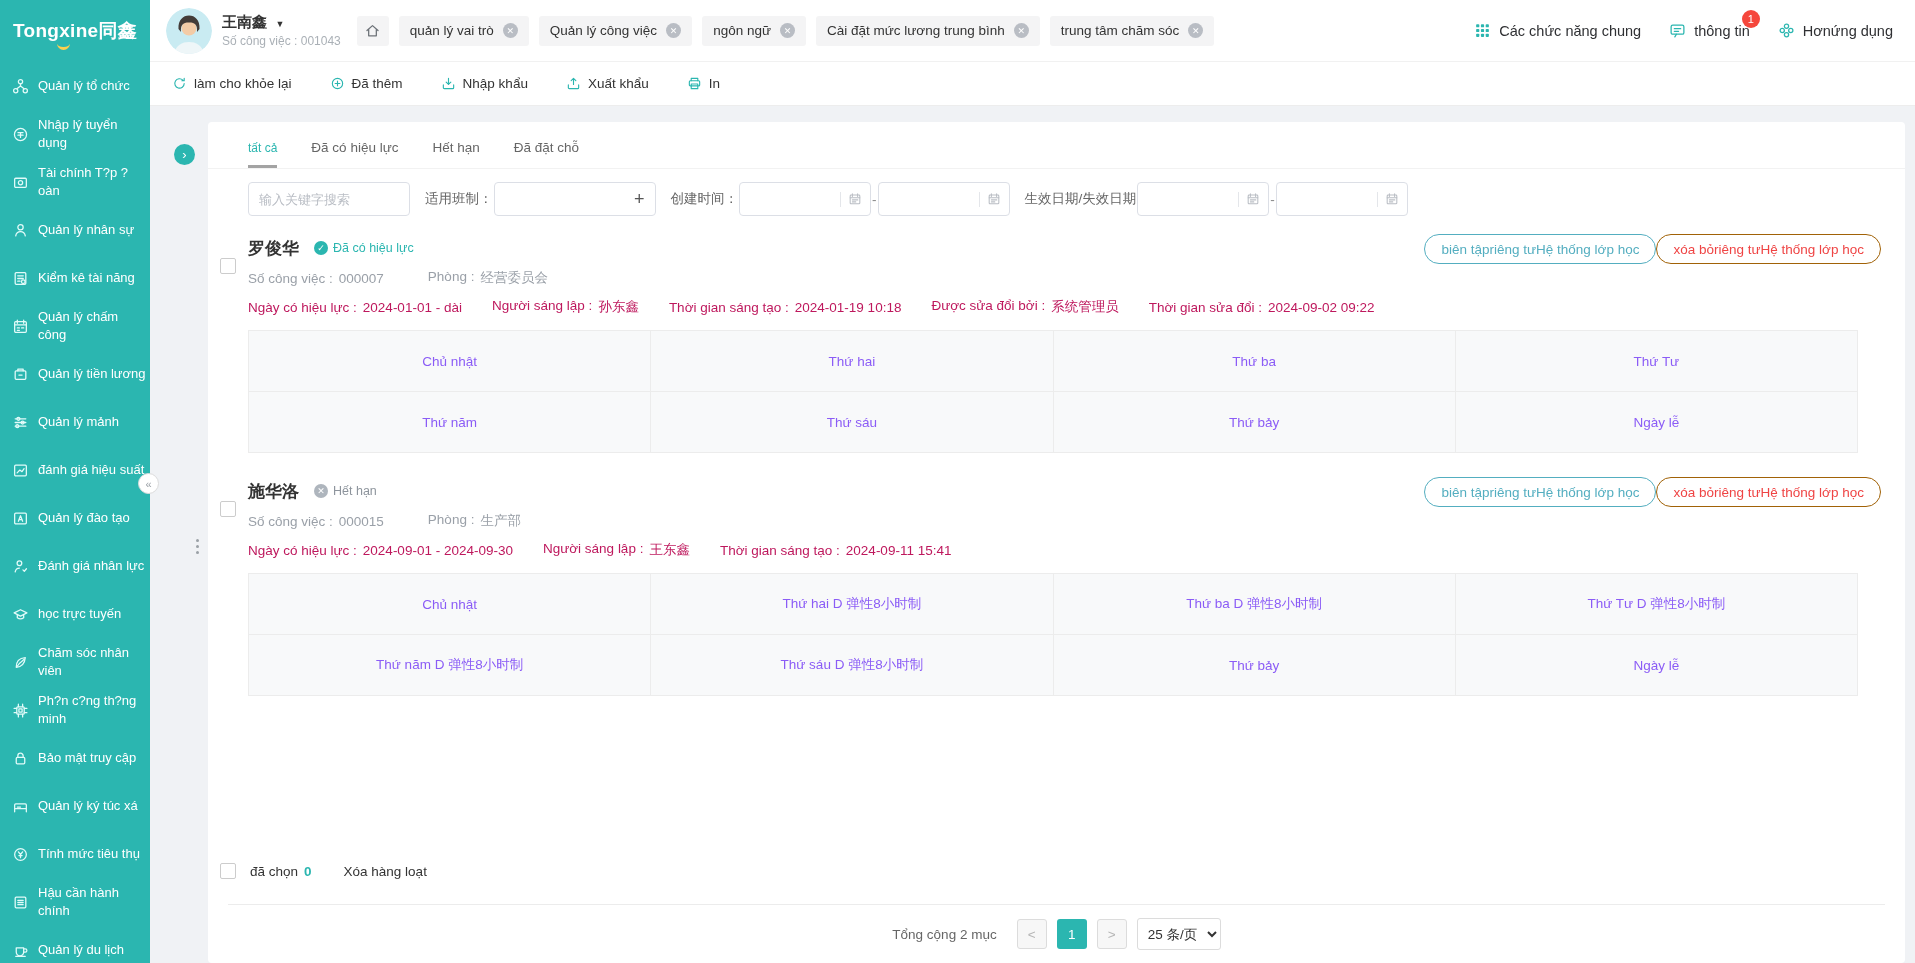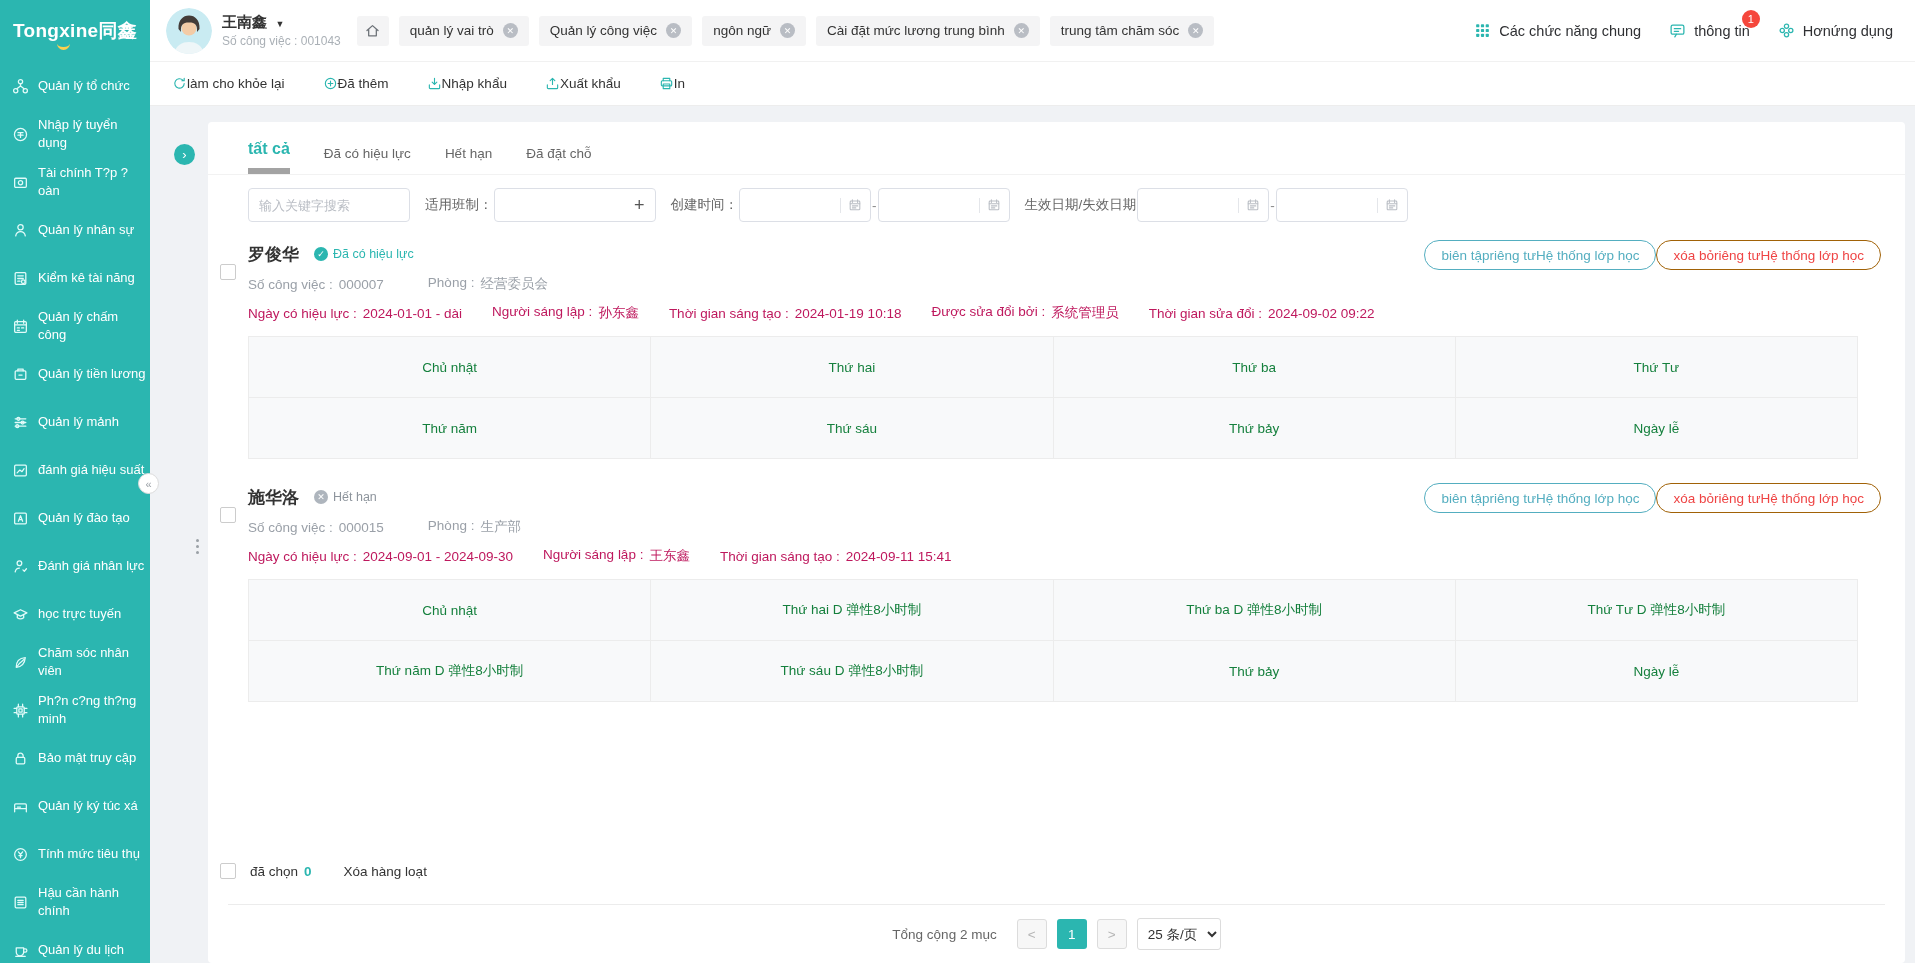--- a/index.html
+++ b/index.html
@@ -30,35 +30,35 @@
   .chip-x{width:15px;height:15px;border-radius:50%;background:#b9bdc4;color:#fff;font-size:9px;
           display:flex;align-items:center;justify-content:center;cursor:pointer}
   .header-right{margin-left:auto;display:flex;gap:28px;align-items:flex-start}
   .h-action{display:flex;align-items:center;gap:8px;font-size:14.5px;color:#2f3033;position:relative;cursor:pointer;white-space:nowrap}
   .h-icon{width:17px;height:17px;color:#2BB6B0;flex:none}
   .badge{position:absolute;top:-12px;right:-10px;background:#F5473C;color:#fff;border-radius:50%;
          min-width:18px;height:18px;font-size:11px;display:flex;align-items:center;justify-content:center}
   
   .toolbar{position:absolute;left:150px;top:62px;width:1765px;height:44px;background:#fff;display:flex;
            align-items:center;gap:38px;padding-left:22px;box-sizing:border-box;border-bottom:1px solid #ededed;z-index:3}
-  .tool-item{display:flex;align-items:flex-end;font-size:13.5px;color:#333;cursor:pointer}
+  .tool-item{display:flex;gap:7px;align-items:flex-end;font-size:13.5px;color:#333;cursor:pointer}
   .tool-icon{width:15px;height:15px;color:#2BB6B0}
   
   .card{position:absolute;left:208px;top:122px;width:1697px;height:841px;background:#fff;border-radius:4px;
         box-sizing:border-box;display:flex;flex-direction:column;overflow:hidden}
   .expand-btn{position:absolute;left:174px;top:144px;width:21px;height:21px;border-radius:50%;background:#2BB6B0;
               color:#fff;font-size:13px;display:flex;align-items:center;justify-content:center;cursor:pointer;z-index:7}
   .collapse-btn{position:absolute;left:138px;top:473px;width:21px;height:21px;border-radius:50%;background:#fff;
                 border:1px solid #dcdcdc;color:#9aa0a6;font-size:11px;display:flex;align-items:center;
                 justify-content:center;cursor:pointer;z-index:8;box-sizing:border-box}
   .drag-dots{position:absolute;left:196px;top:536px;width:4px;cursor:grab;z-index:7}
   .drag-dots i{display:block;width:3px;height:3px;border-radius:50%;background:#9aa0a6;margin:3px 0}
   .tabs{display:flex;gap:34px;padding:18px 0 0 40px;align-items:flex-end;border-bottom:1px solid #f2f2f2}
   .tab{font-size:13.5px;color:#666;padding-bottom:13px;cursor:pointer}
-  .tab.active{color:#2BB6B0;font-weight:bold;font-size:16px;border-bottom:6px solid #a3a3a3;padding-bottom:10px}
+  .tab.active{color:#2BB6B0;font-weight:normal;font-size:12px;border-bottom:3px solid #a3a3a3;padding-bottom:10px}
   .filters{display:flex;align-items:center;gap:1px;padding:13px 0 10px 40px;font-size:13.5px;color:#666;white-space:nowrap}
   .inputbox{height:34px;border:1px solid #dcdfe6;border-radius:4px;box-sizing:border-box;background:#fff}
   .search-input{width:162px;padding:0 10px;font-size:13px;color:#333;outline:none}
   .search-input::placeholder{color:#b9bdc4}
   .f-label{margin-left:14px}
   .shift-input{width:162px;display:flex;align-items:center;justify-content:flex-end;padding:0 10px;cursor:pointer}
   .plus-glyph{font-size:18px;color:#555;line-height:1}
   .date-input{width:132px;display:flex;align-items:center;justify-content:flex-end;gap:7px;padding:0 8px;cursor:pointer}
   .date-sep{width:1px;height:15px;background:#e4e6ea}
   .cal-icon{width:14px;height:14px;color:#b9bdc4}
@@ -77,21 +77,21 @@
   .rec-actions{position:absolute;right:24px;top:8px;display:flex;gap:0}
   .pill{height:30px;border-radius:16px;padding:0 16px;font-size:13.5px;background:#fff;display:flex;
         align-items:center;cursor:pointer;font-family:inherit}
   .pill.edit{border:1px solid #54AEC0;color:#54AEC0}
   .pill.del{border:1px solid #a16207;color:#ef4444}
   .rec-fields{display:flex;gap:44px;font-size:13.5px;color:#9aa0a8;height:28px;align-items:center}
   .rec-fields span{display:flex;gap:6px}
   .rec-meta{display:flex;gap:30px;font-size:13.5px;color:#be185d;height:30px;align-items:center;flex-wrap:nowrap}
   .meta-item{display:flex;gap:6px;white-space:nowrap}
   table.sched{width:1610px;margin:8px 0 16px 0;border-collapse:collapse;table-layout:fixed}
-  table.sched td{height:58px;background:#f8f9fa;border:1px solid #ececec;text-align:center;font-size:13.5px;color:#15803d}
+  table.sched td{height:58px;background:#f8f9fa;border:1px solid #ececec;text-align:center;font-size:13.5px;color:#8b5cf6}
   
   .footer-select{display:flex;align-items:center;padding-left:12px;height:34px;font-size:13.5px;color:#333;margin-top:auto}
   .sel-label{margin-left:14px}
   .sel-count{color:#2BB6B0;font-weight:bold;margin-left:6px}
   .batch-del{margin-left:32px;cursor:pointer}
   .divider{height:1px;background:#ececec;margin:16px 20px 0 20px}
   .pagination{height:58px;display:flex;align-items:center;justify-content:center;gap:10px;font-size:13.5px;color:#666}
   .total-label{margin-right:10px}
   .page-btn{width:30px;height:30px;border:1px solid #dcdcdc;background:#f7f7f7;border-radius:3px;display:flex;
             align-items:center;justify-content:center;color:#b5b5b5;cursor:pointer;box-sizing:border-box}

